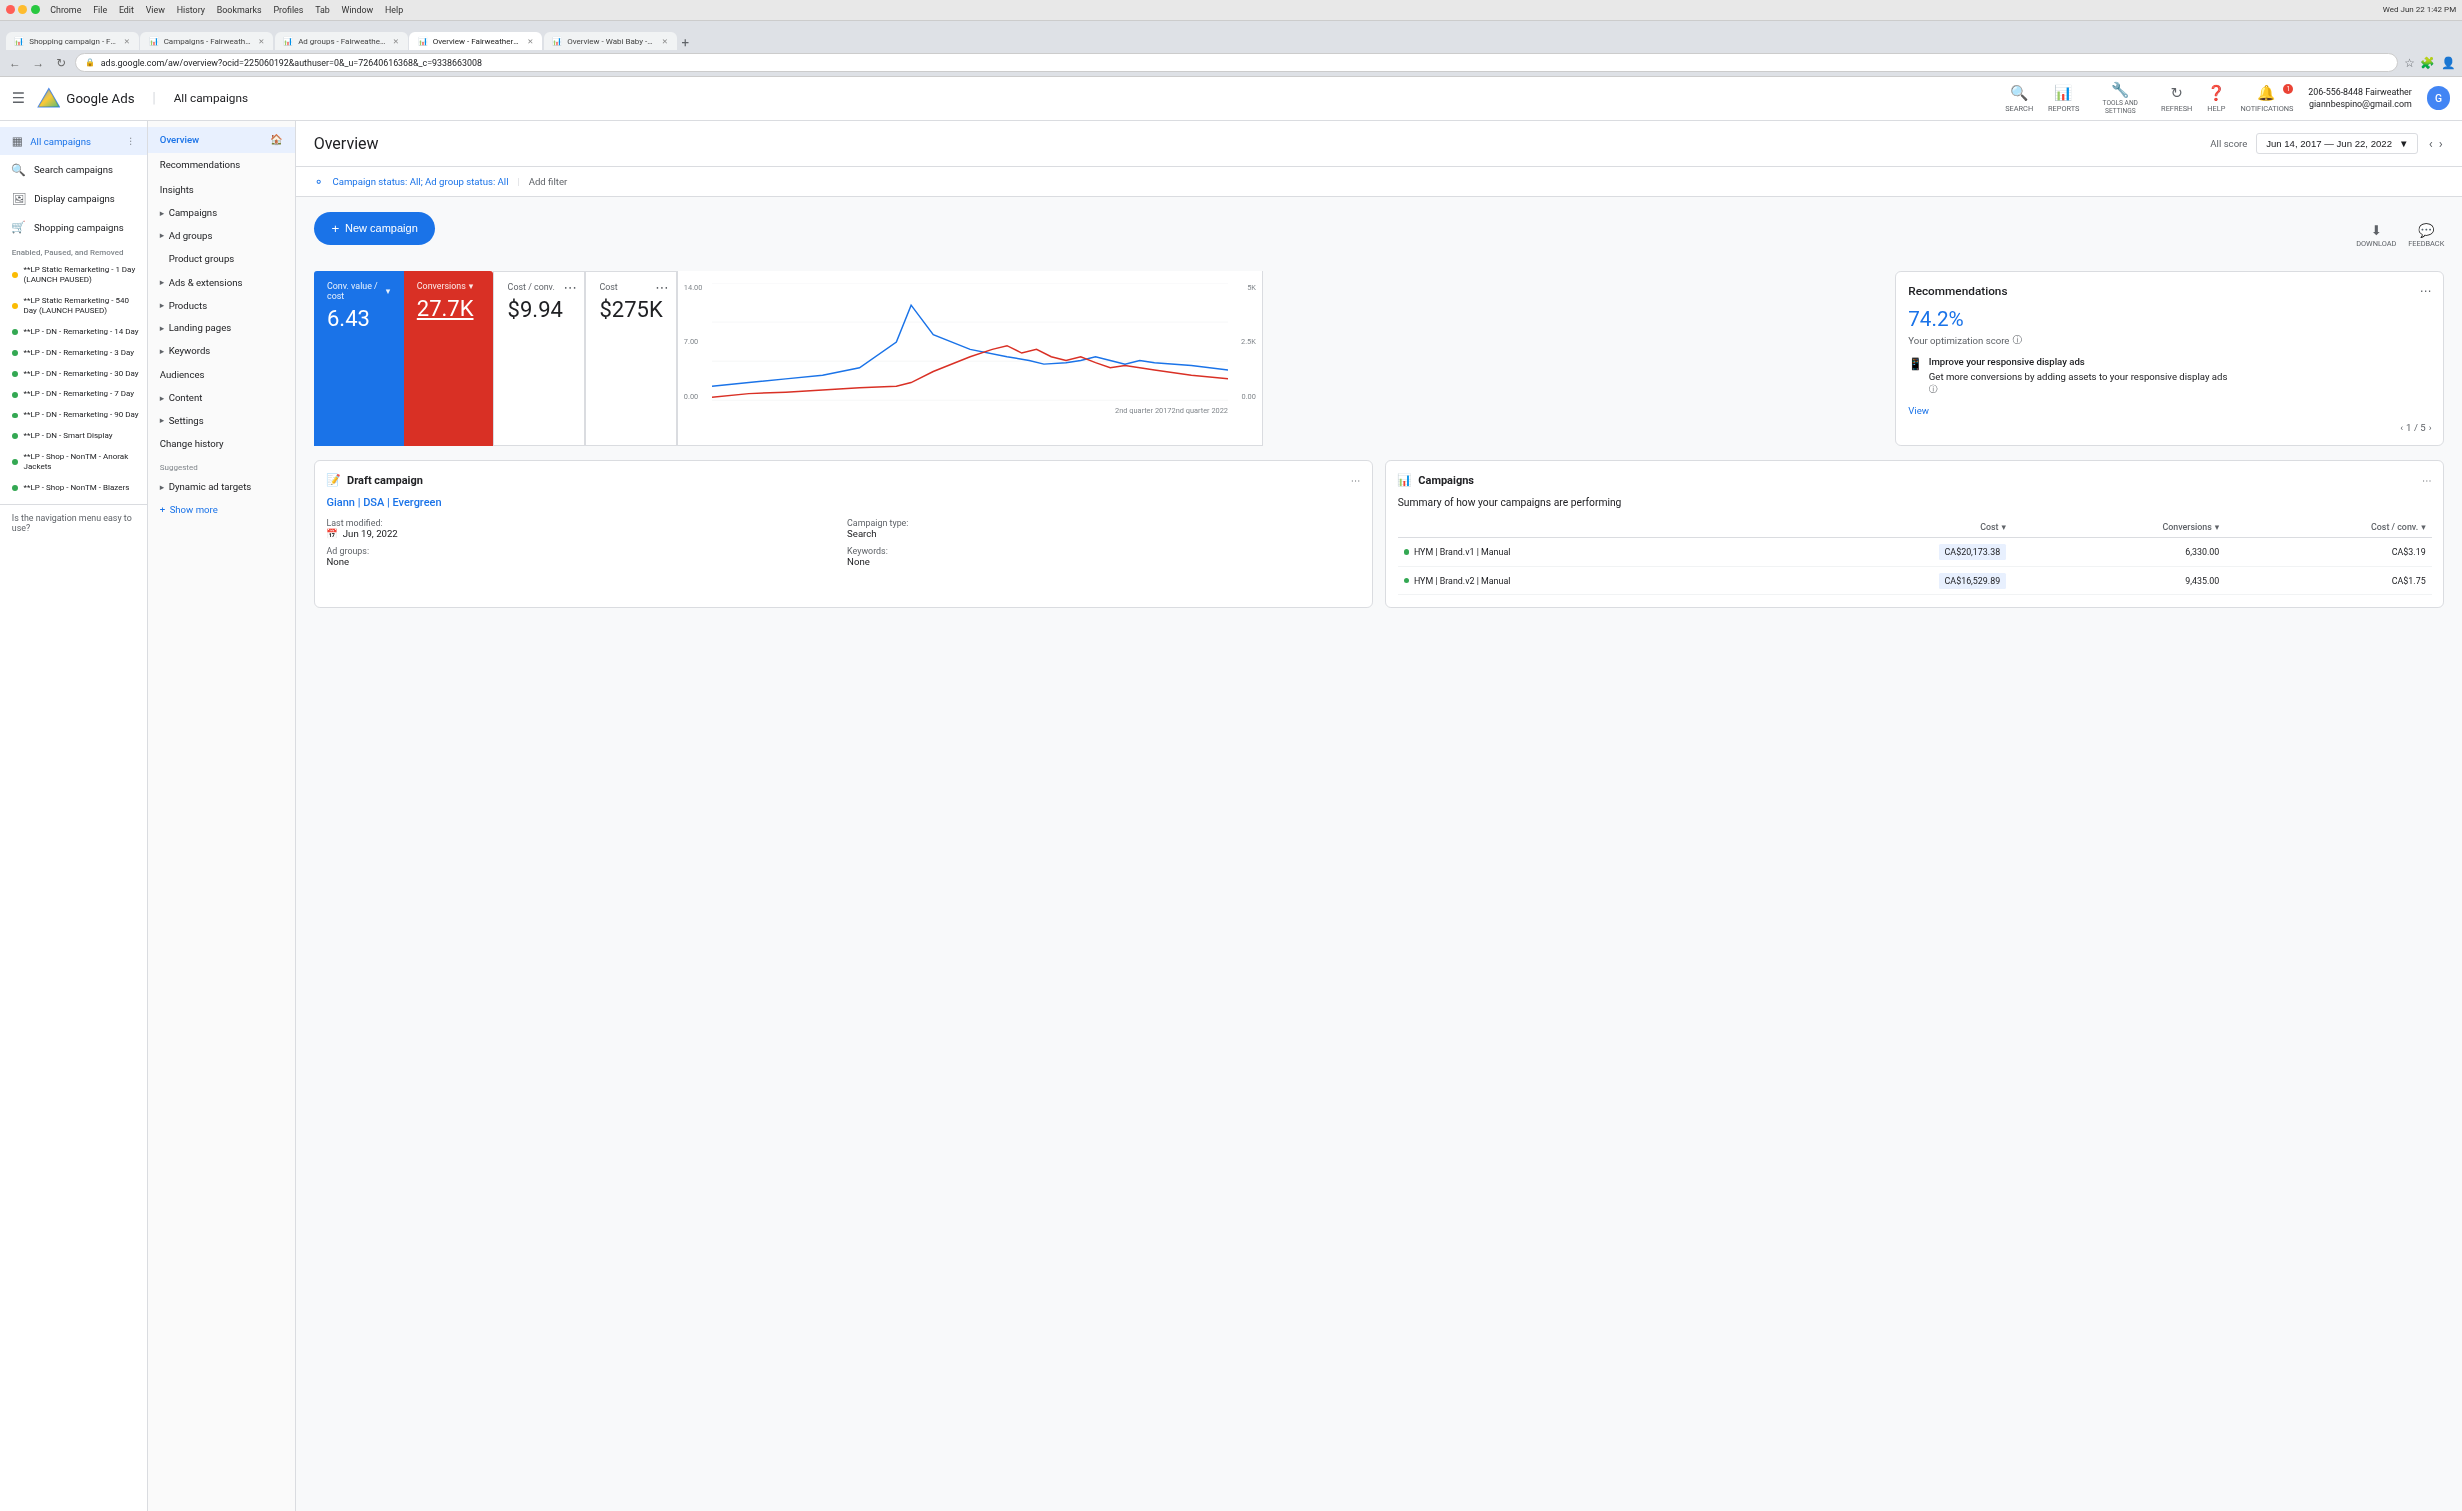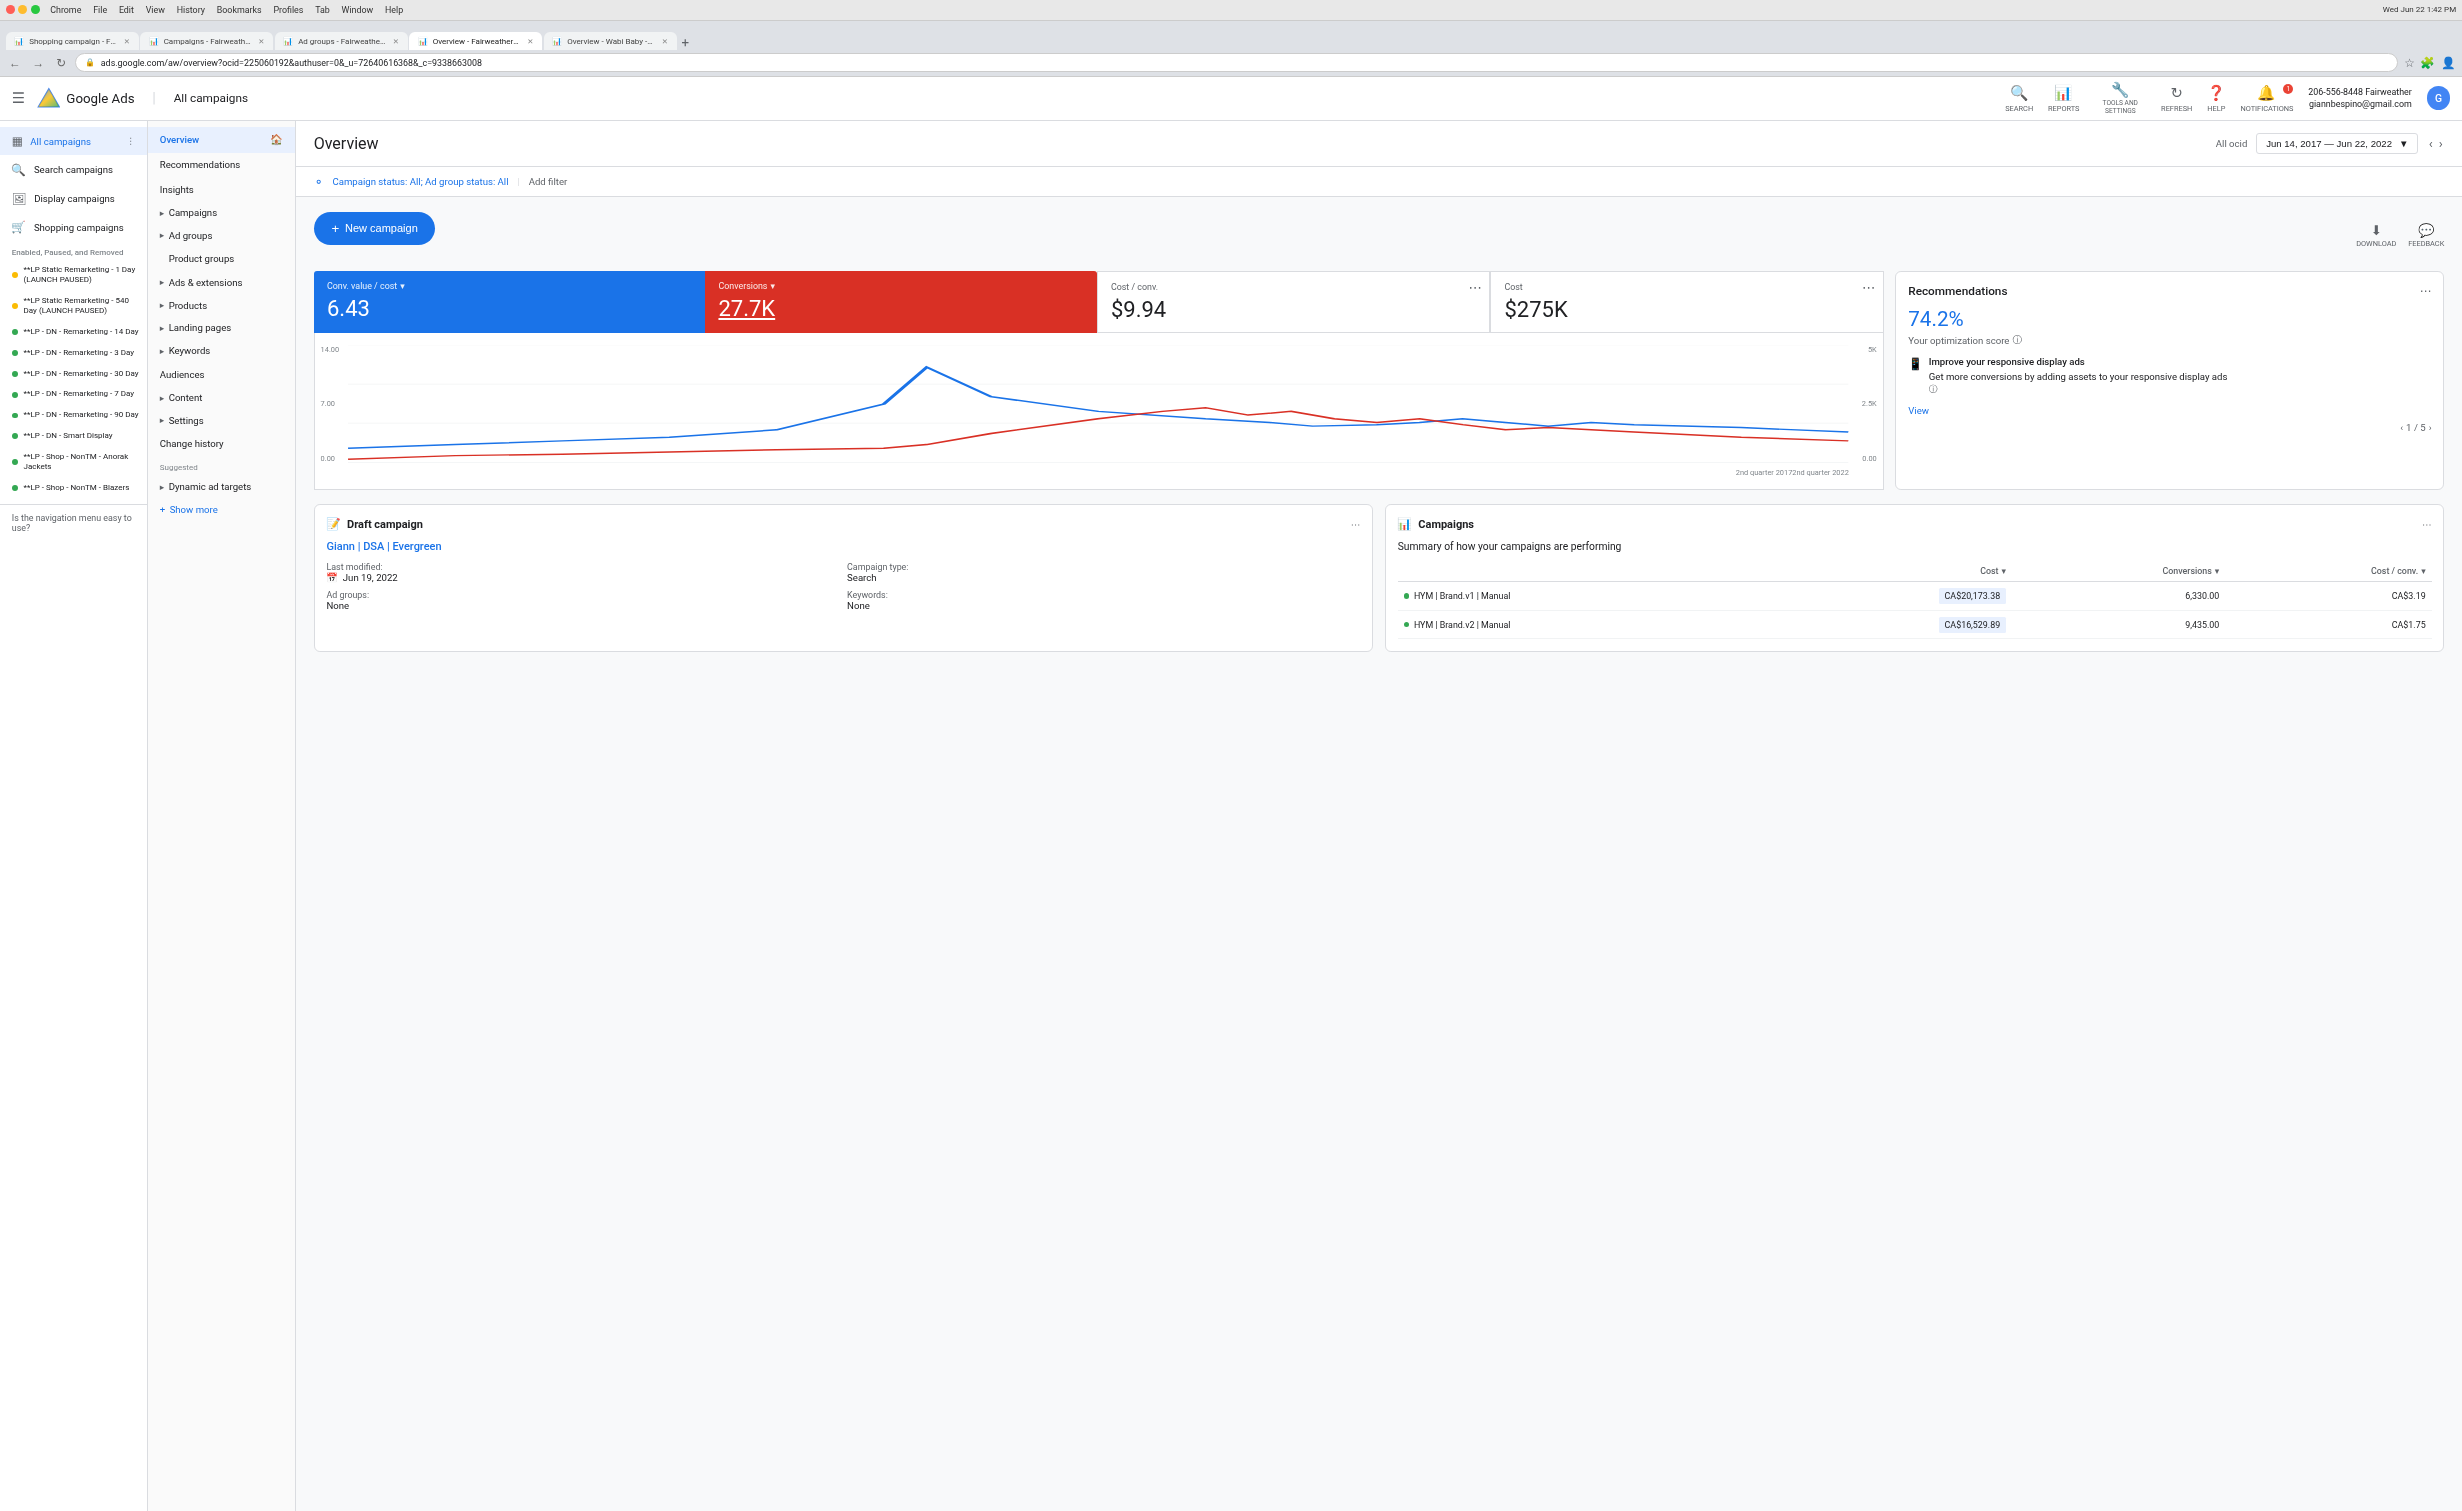--- a/index.html
+++ b/index.html
@@ -577,21 +577,21 @@
         <span>+</span>
         <span>Show more</span>
       </div>
     </div>
 
     <div class="overview-content">
 
       <div class="overview-header">
         <h1 class="overview-title">Overview</h1>
         <div class="date-range-selector">
-          <span class="all-time-label">All ocid</span>
+          <span class="all-time-label">All score</span>
           <button class="date-range-btn">
             <span>Jun 14, 2017 — Jun 22, 2022</span>
             <span>▼</span>
           </button>
           <div class="nav-arrows">
             <span class="nav-arrow">‹</span>
             <span class="nav-arrow">›</span>
           </div>
         </div>
       </div>
@@ -617,21 +617,21 @@
             </div>
             <div style="display:flex;flex-direction:column;align-items:center;gap:1.5px;cursor:pointer;color:#5f6368;">
               <span style="font-size:13.3px;">💬</span>
               <span style="font-size:7.4px;">FEEDBACK</span>
             </div>
           </div>
         </div>
 
         <div style="display:flex;gap:11.8px;margin-bottom:14.8px;">
 
-          <div style="flex:3;display:flex;flex-direction:column;gap:0;">
+          <div style="flex:3;display:flex;flex-direction:row;gap:0;">
 
             <div style="display:flex;gap:0;">
 
               <div style="background:#1a73e8;color:white;padding:10.3px 13.3px;flex:1;cursor:pointer;border-radius:3px 0 0 0;position:relative;">
                 <div style="font-size:8.9px;opacity:0.9;margin-bottom:4.4px;display:flex;align-items:center;gap:3px;">
                   <span>Conv. value / cost</span>
                   <span>▾</span>
                 </div>
                 <div style="font-size:22px;font-weight:400;">6.43</div>
               </div>

